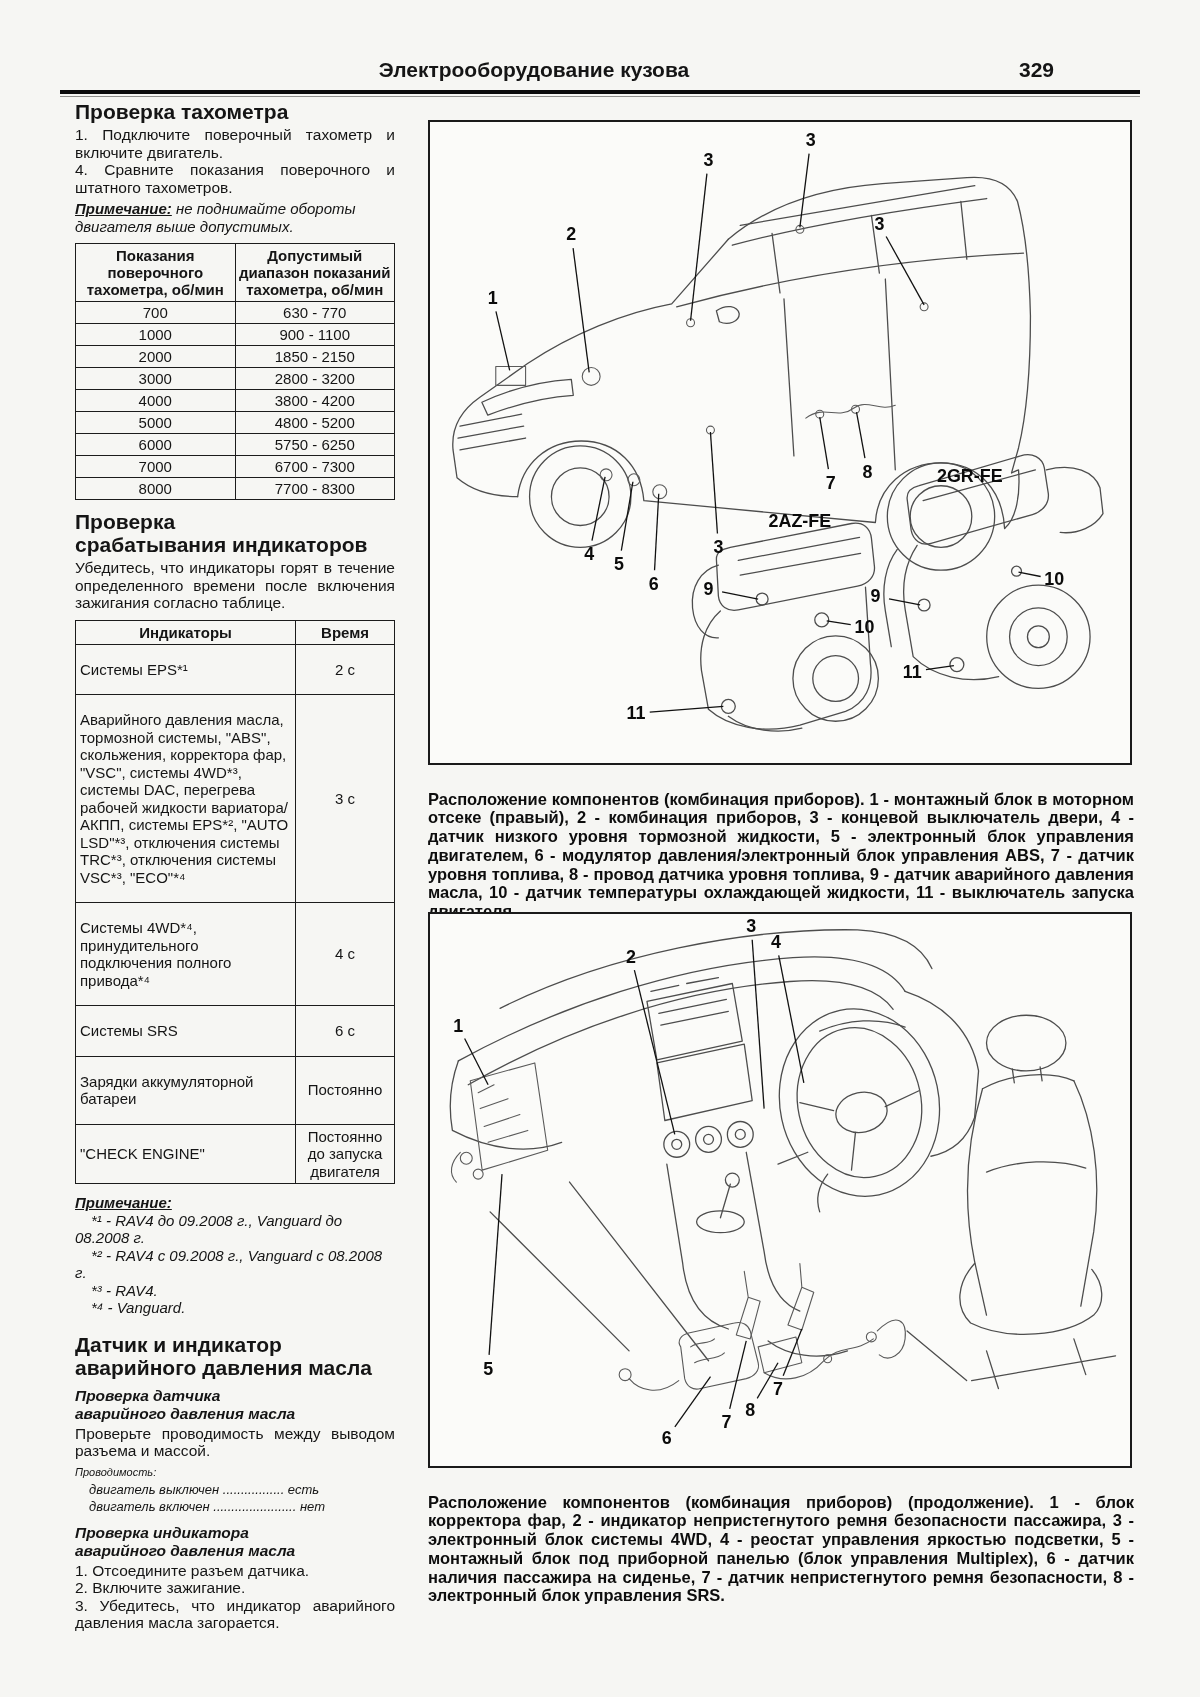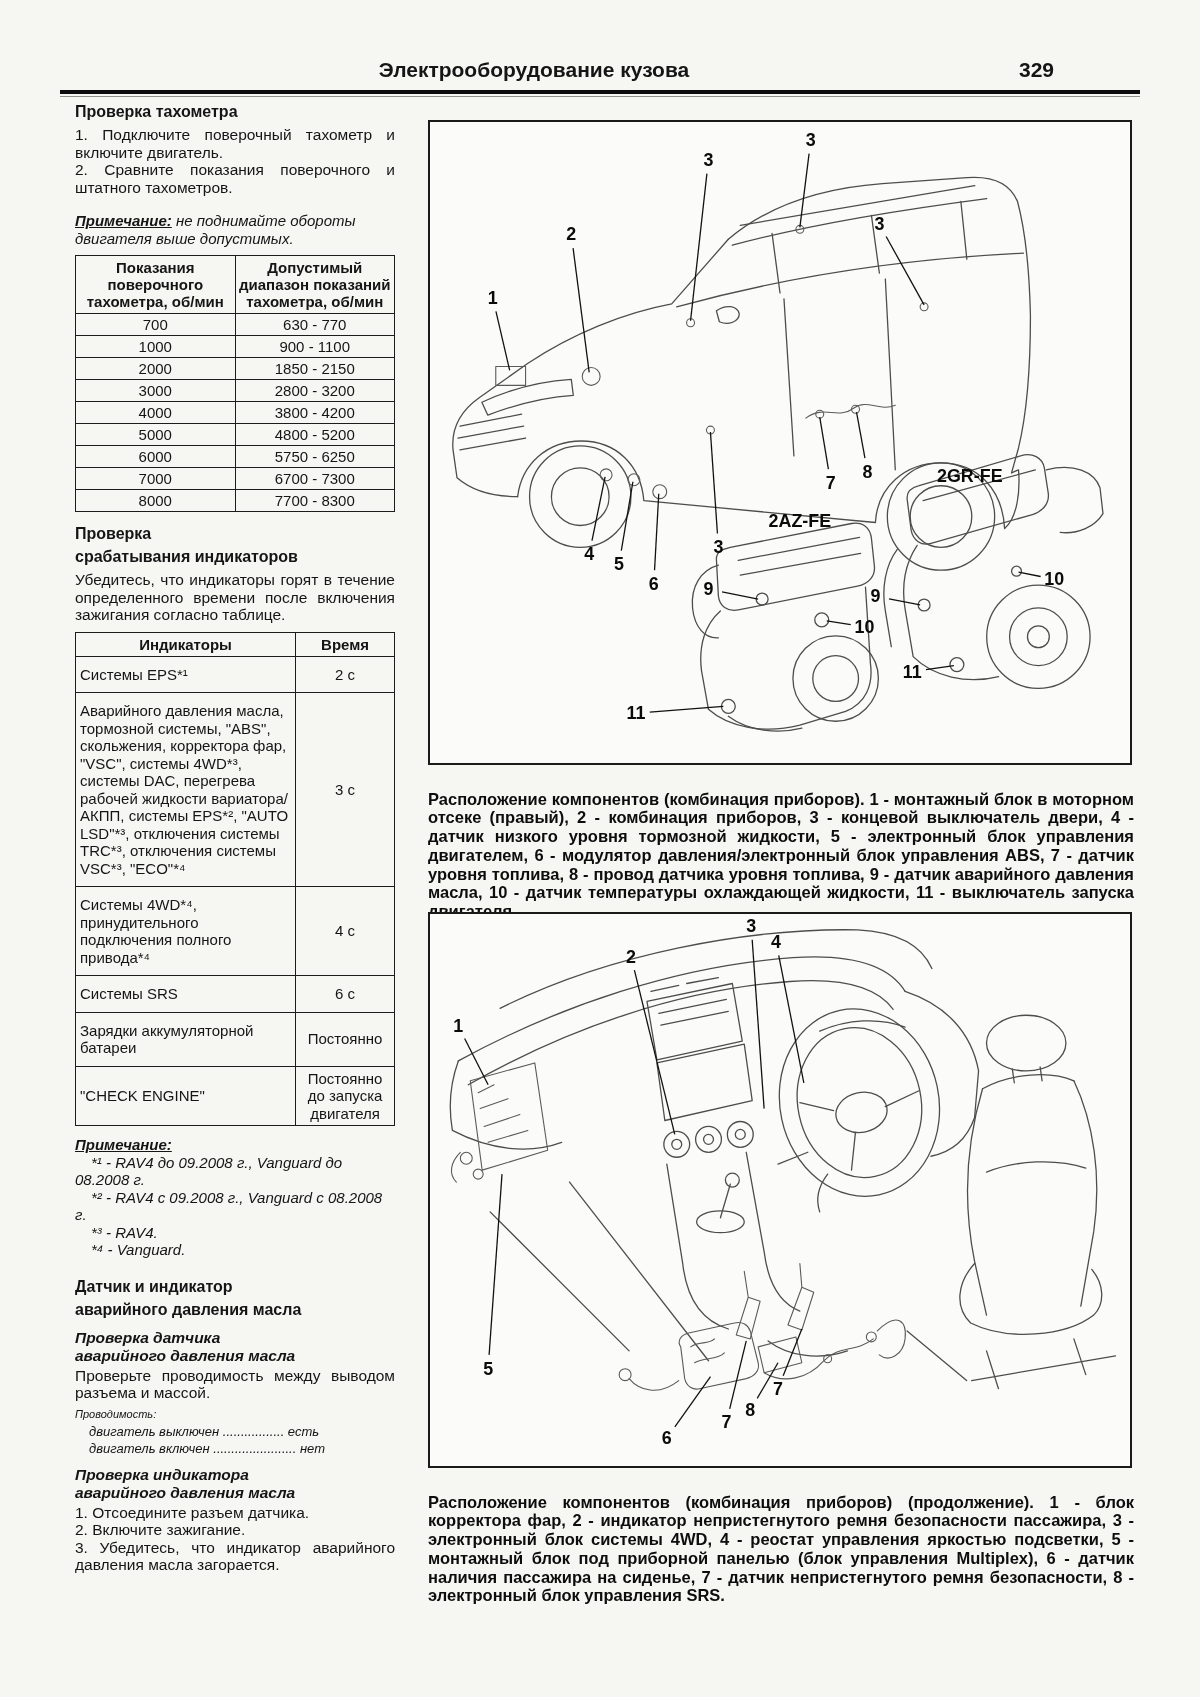--- a/index.html
+++ b/index.html
@@ -11,29 +11,29 @@
   }
   
   .hdr{position:absolute;left:60px;top:58px;width:1080px;}
   .hdr-line{position:relative;height:26px;}
   .hdr-title{position:absolute;left:0;right:12px;text-align:center;padding-right:120px;
     font-size:21px;font-weight:bold;}
   .hdr-page{position:absolute;right:86px;top:0;font-size:21px;font-weight:bold;}
   .hdr-rule{margin-top:6px;border-top:4px solid #0c0c0c;border-bottom:1px solid #8f8f8c;height:2px;}
   
   .leftcol{position:absolute;left:75px;top:100px;width:320px;}
-  h1.sec{font-size:16px;line-height:23px;font-weight:bold;margin:0 0 3px 0;white-space:pre-line;}
+  h1.sec{font-size:21px;line-height:23px;font-weight:bold;margin:0 0 3px 0;white-space:pre-line;}
   .bodyline{font-size:15.5px;line-height:17.5px;text-align:justify;}
-  .noteline{font-size:15px;line-height:17.5px;font-style:italic;margin-top:16px;}
+  .noteline{font-size:15px;line-height:17.5px;font-style:italic;margin-top:4px;}
   .note-label{font-weight:bold;text-decoration:underline;}
   table.man{border-collapse:collapse;width:100%;margin:8px 0 10px 0;}
   table.man th,table.man td{border:1.6px solid #1c1c1c;font-size:15px;}
   table.man th{font-weight:bold;text-align:center;line-height:17px;padding:3px 2px;}
   .tach td{text-align:center;padding:1.5px 2px;line-height:18px;}
-  .ind td.itxt{text-align:left;padding:9px 4px;line-height:17.5px;}
+  .ind td.itxt{text-align:left;padding:16px 4px;line-height:17.5px;}
   .ind td.itime{text-align:center;padding:3px 2px;line-height:17.5px;}
   .ind col.c1{width:69%;}.ind col.c2{width:31%;}
   .fnote{font-size:15px;line-height:17.5px;font-style:italic;text-indent:16px;}
   h2.sub{font-size:15.5px;line-height:18px;font-weight:bold;font-style:italic;margin:8px 0 2px 0;white-space:pre-line;}
   .condline{font-size:13px;line-height:17.5px;font-style:italic;padding-left:14px;}
   .condlabel{font-size:11px;line-height:18px;font-style:italic;margin-top:3px;}
   
   .figbox{position:absolute;left:428px;width:704px;background:#fbfbf9;border:2px solid #1a1a1a;box-sizing:border-box;}
   #fig1{top:120px;height:645px;}
   #fig2{top:912px;height:556px;}
@@ -58,21 +58,21 @@
   </div>
   <div class="hdr-rule"></div>
 </div>
 
 <div class="leftcol">
 
   <div>
     <h1 class="sec">Проверка тахометра</h1>
     <div>
         <div class="bodyline">1. Подключите поверочный тахометр и включите двигатель.</div>
-        <div class="bodyline">2. Сравните показания поверочного и штатного тахометров.</div>
+        <div class="bodyline">4. Сравните показания поверочного и штатного тахометров.</div>
       </div>
     <div class="noteline"><span class="note-label">Примечание:</span><span> не поднимайте обороты двигателя выше допустимых.</span></div>
 
     <table class="man tach">
       <thead>
         <tr>
           <th style="width:50%">Показания поверочного тахометра, об/мин</th>
           <th style="width:50%">Допустимый диапазон показаний тахометра, об/мин</th>
         </tr>
       </thead>

